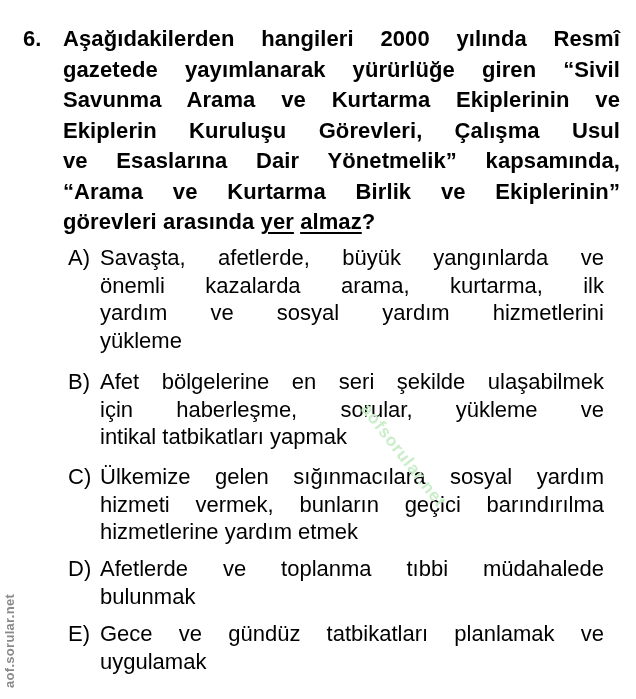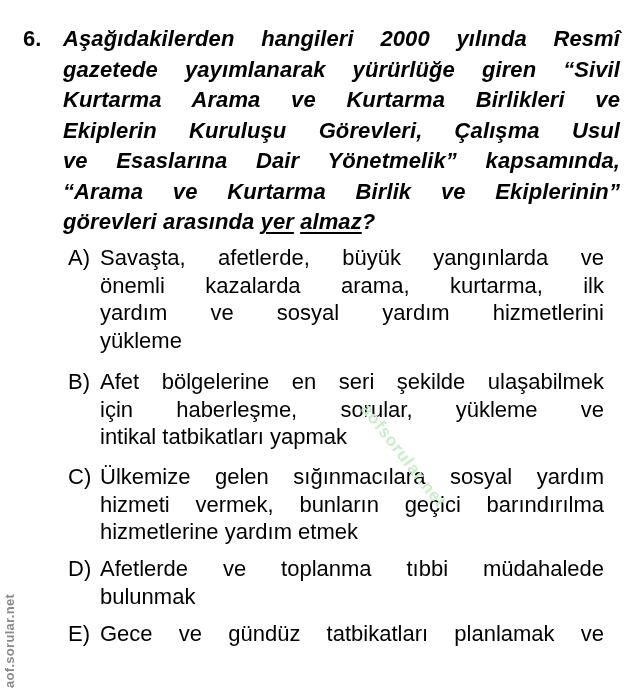--- a/index.html
+++ b/index.html
@@ -7,21 +7,20 @@
     width:636px; height:699px; background:#ffffff; position:relative; overflow:hidden;
     font-family:"Liberation Sans", sans-serif; color:#000;
   }
   .q-num {
     position:absolute; left:23px; top:24px; font-weight:bold; font-size:22px; line-height:29px;
   }
   .q-text {
     position:absolute; left:63px; top:24px; width:557px;
     font-weight:bold; font-size:22px; line-height:30.5px; text-align:justify;
     letter-spacing:0.1px;
-    font-style:italic;
   }
   .q-line { display:block; text-align:justify; text-align-last:justify; white-space:nowrap; }
   .q-line.last { text-align-last:left; }
   .u { text-decoration:underline; text-underline-offset:3px; text-decoration-thickness:2px; }
   .opt { position:absolute; left:68px; width:552px; font-size:22px; line-height:27.5px; }
   .opt-label { position:absolute; left:0; top:0; }
   .opt-text { position:absolute; left:32px; width:504px; }
   .opt-line { display:block; text-align:justify; text-align-last:justify; white-space:nowrap; }
   .opt-line.last { text-align-last:left; }
   .wm-side {
@@ -33,21 +32,21 @@
     font-size:17px; color:#c9eec9; white-space:nowrap; letter-spacing:1px; font-weight:bold;
   }
 </style>
 </head>
 <body>
 
 <div class="q-num">6.</div>
 <div class="q-text">
   <span class="q-line">Aşağıdakilerden hangileri 2000 yılında Resmî</span>
   <span class="q-line">gazetede yayımlanarak yürürlüğe giren “Sivil</span>
-  <span class="q-line">Kurtarma Arama ve Kurtarma Birlikleri ve</span>
+  <span class="q-line">Savunma Arama ve Kurtarma Ekiplerinin ve</span>
   <span class="q-line">Ekiplerin Kuruluşu Görevleri, Çalışma Usul</span>
   <span class="q-line">ve Esaslarına Dair Yönetmelik” kapsamında,</span>
   <span class="q-line">“Arama ve Kurtarma Birlik ve Ekiplerinin”</span>
   <span class="q-line last"><span>görevleri arasında </span><span class="u">yer</span> <span class="u">almaz</span><span>?</span></span>
 </div>
 
 <div class="opt" style="top:244px;">
   <span class="opt-label">A)</span>
   <div class="opt-text">
     <span class="opt-line">Savaşta, afetlerde, büyük yangınlarda ve</span>
@@ -80,17 +79,18 @@
   <div class="opt-text">
     <span class="opt-line">Afetlerde ve toplanma tıbbi müdahalede</span>
     <span class="opt-line last">bulunmak</span>
   </div>
 </div>
 
 <div class="opt" style="top:620px;">
   <span class="opt-label">E)</span>
   <div class="opt-text">
     <span class="opt-line">Gece ve gündüz tatbikatları planlamak ve</span>
+    <span class="opt-line last">uygulamak</span>
   </div>
 </div>
 
 <div class="wm-diag">aofsorular.net</div>
 <div class="wm-side">aof.sorular.net</div>
 
 </body></html>

